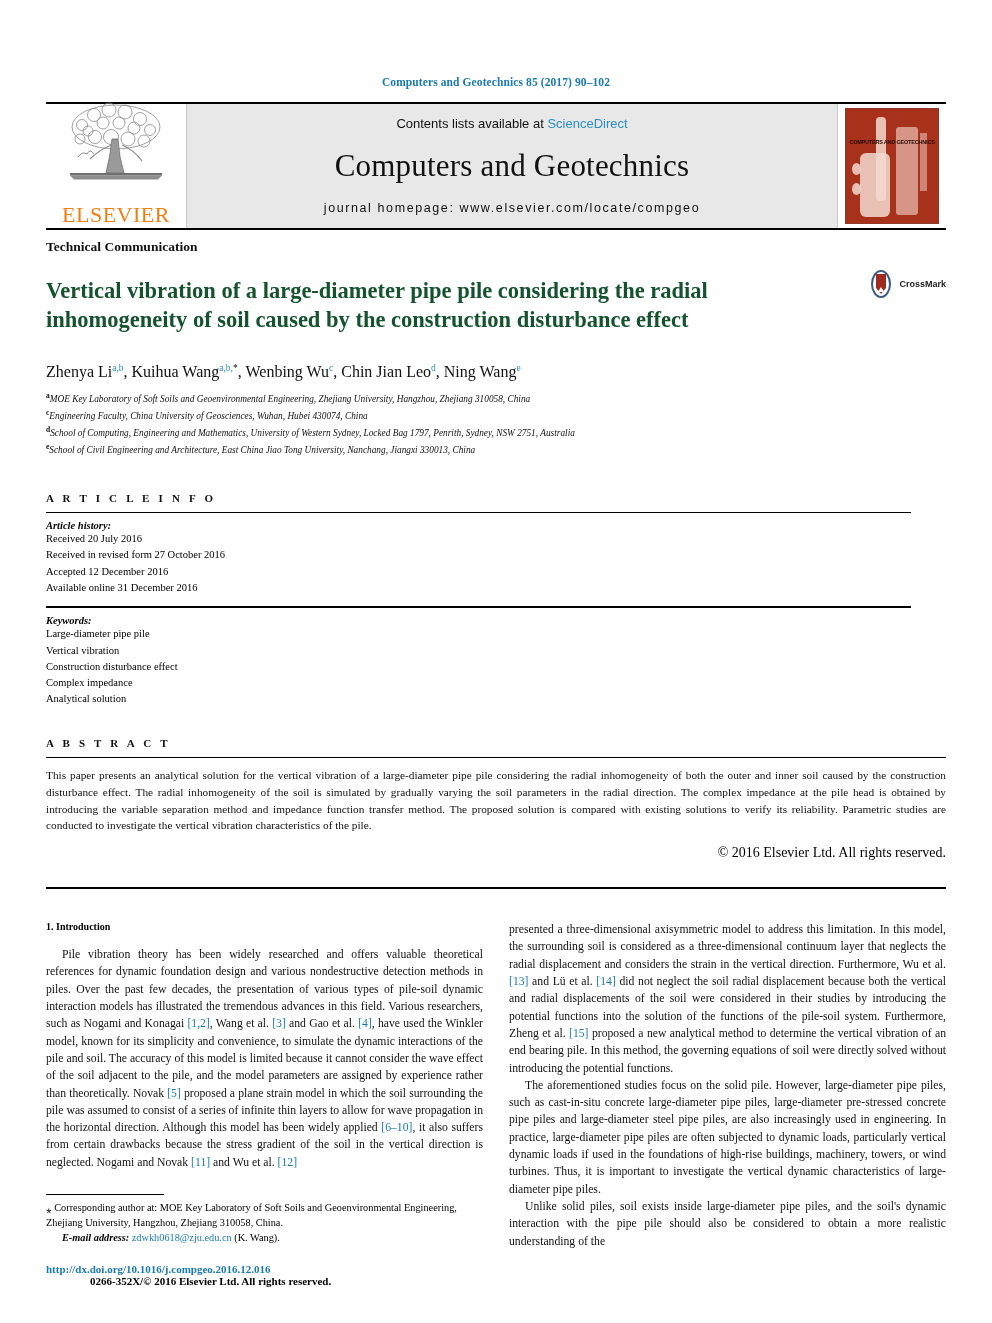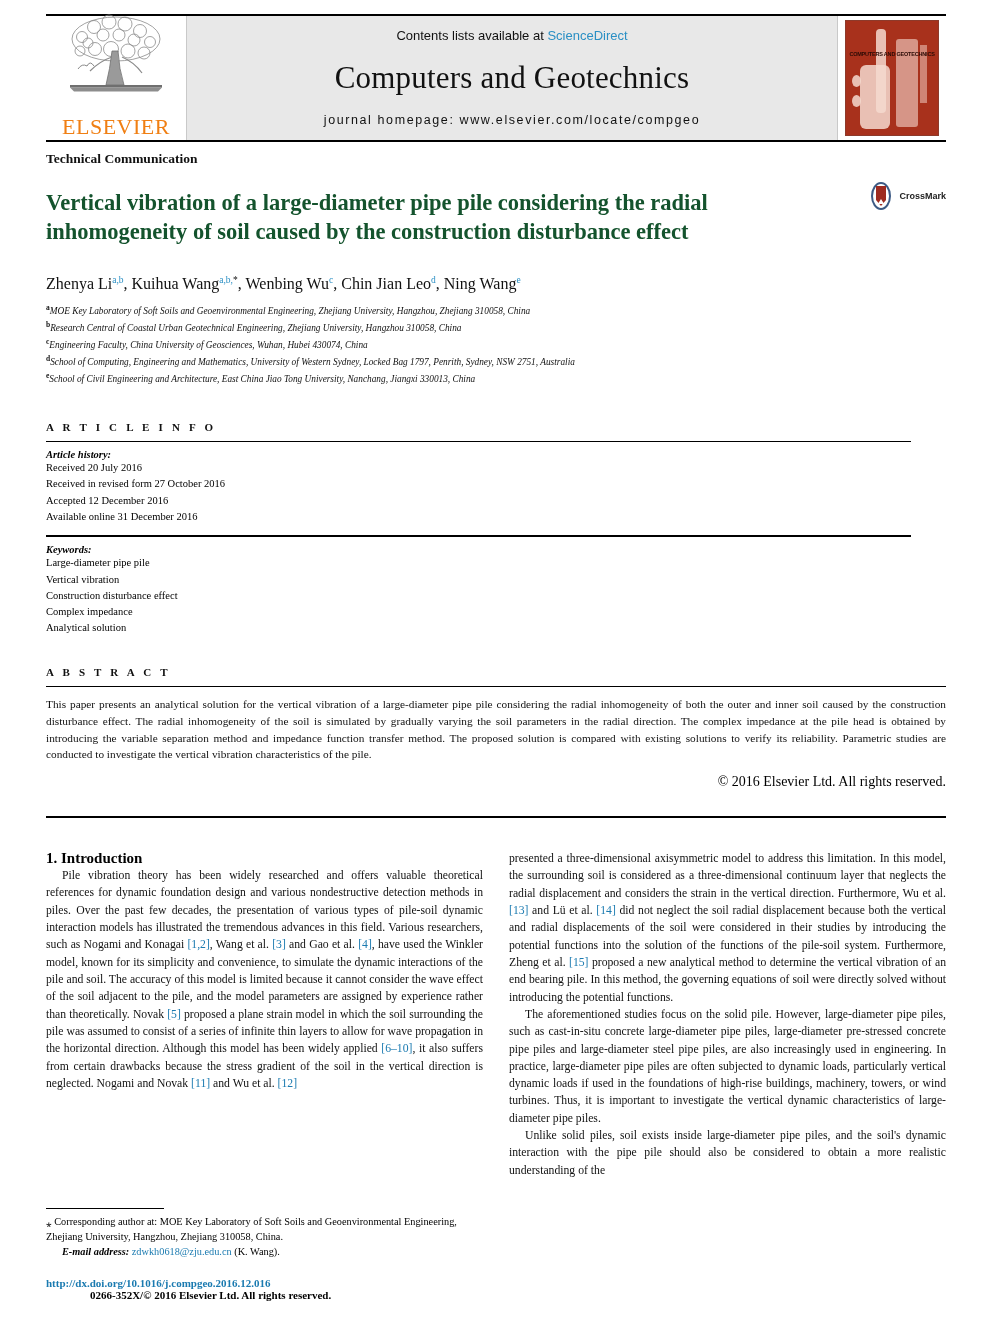--- a/index.html
+++ b/index.html
@@ -242,23 +242,24 @@
   }
 
   
   .body-cols {
     display: flex;
     margin-top: 32px;
     gap: 26px;
   }
   .bcol { flex: 1 1 0; width: 0; }
   .h1 {
-    font-size: 15px;
-    font-weight: bold;
-    font-family: "Liberation Serif", serif;
+    font-size: 10px;
+    font-weight: bold;
+    font-family: "Liberation Serif", serif;
+    margin-bottom: 14px;
   }
   .para {
     font-size: 11.7px;
     line-height: 1.48;
     text-align: justify;
     text-indent: 16px;
     font-family: "Liberation Serif", serif;
     color: #111;
     margin: 0;
   }
@@ -302,20 +303,21 @@
     font-weight: bold;
     font-family: "Liberation Serif", serif;
     margin-left: 44px;
   }
 </style>
 </head>
 <body>
 
 <div class="page">
 
+  <div class="running-head">Computers and Geotechnics 85 (2017) 90–102</div>
 
   <div class="masthead">
 
     <div class="mh-logo">
       <div class="tree-wrap">
         <svg viewBox="0 0 108 92" width="108" height="92" aria-hidden="true">
           <g fill="#6f6f6f">
             <ellipse cx="54" cy="28" rx="44" ry="22" fill="none" stroke="#7a7a7a" stroke-width="0.7"></ellipse>
             <g>
               <circle cx="20" cy="26" r="5.5" fill="none" stroke="#8a8a8a" stroke-width="0.8"></circle>
@@ -381,21 +383,20 @@
       <span class="crossmark-label">CrossMark</span>
     </div>
   </div>
 
   <div class="authors">
     <span><span>Zhenya Li</span><sup>a,b</sup><span>, </span></span><span><span>Kuihua Wang</span><sup>a,b,</sup><sup class="star">*</sup><span>, </span></span><span><span>Wenbing Wu</span><sup>c</sup><span>, </span></span><span><span>Chin Jian Leo</span><sup>d</sup><span>, </span></span><span><span>Ning Wang</span><sup>e</sup></span>
   </div>
 
   <div class="affils">
     <div class="affil"><sup>a</sup><span>MOE Key Laboratory of Soft Soils and Geoenvironmental Engineering, Zhejiang University, Hangzhou, Zhejiang 310058, China</span></div>
-    <div class="affil"><sup>b</sup><span>Research Central of Coastal Urban Geotechnical Engineering, Zhejiang University, Hangzhou 310058, China</span></div>
     <div class="affil"><sup>c</sup><span>Engineering Faculty, China University of Geosciences, Wuhan, Hubei 430074, China</span></div>
     <div class="affil"><sup>d</sup><span>School of Computing, Engineering and Mathematics, University of Western Sydney, Locked Bag 1797, Penrith, Sydney, NSW 2751, Australia</span></div>
     <div class="affil"><sup>e</sup><span>School of Civil Engineering and Architecture, East China Jiao Tong University, Nanchang, Jiangxi 330013, China</span></div>
   </div>
 
   <div class="info-abstract">
 
     <div class="col-info">
       <div class="sec-head">A R T I C L E    I N F O</div>
       <div class="thin-rule"></div>

